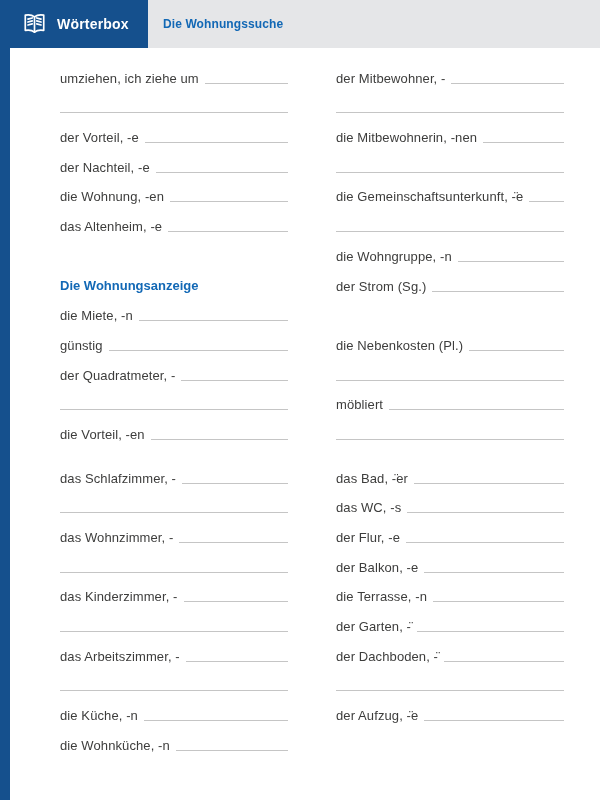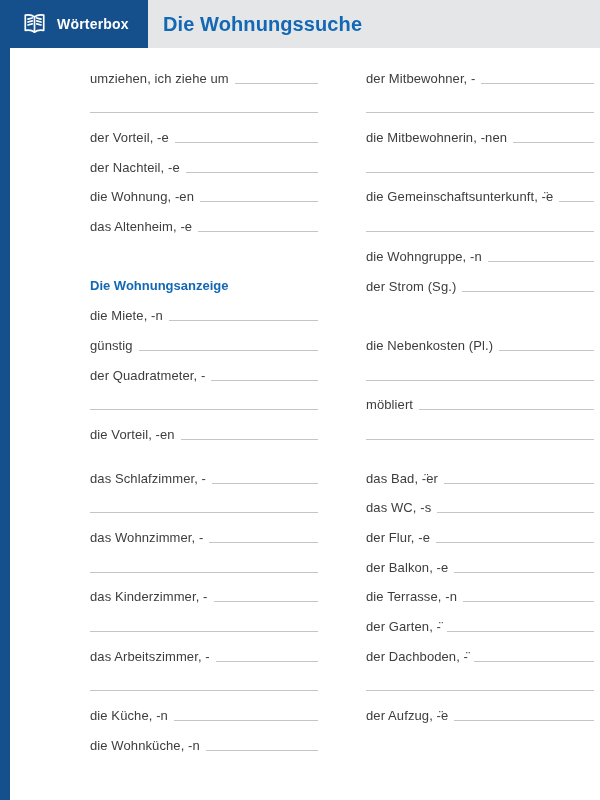--- a/index.html
+++ b/index.html
@@ -34,24 +34,24 @@
   .brand-title {
     font-size: 14px; font-weight: bold; letter-spacing: 0.2px;
   }
   .section-bar {
     flex: 1; height: 48px;
     background: #e5e6e8;
     display: flex; align-items: center;
     padding-left: 15px;
   }
   .page-title {
-    color: #1268b5; font-size: 20px; font-weight: bold; letter-spacing: 0.1px;
+    color: #1268b5; font-size: 12px; font-weight: bold; letter-spacing: 0.1px;
   }
   main { position: absolute; left: 0; top: 0; width: 600px; height: 800px; }
-  .col { position: absolute; top: 56px; margin-left: 30px; }
+  .col { position: absolute; top: 56px; }
   .col-left  { left: 60px;  width: 228px; }
   .col-right { left: 336px; width: 228px; text-align: center; }
   .row {
     height: 29.7px;
     display: flex;
     align-items: flex-end;
   }
   .row.gap { height: 14px; }
   .label {
     font-size: 13px; line-height: 15px;

